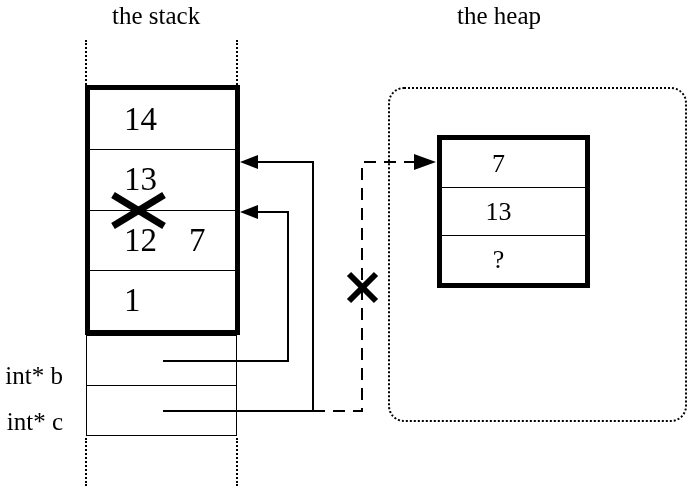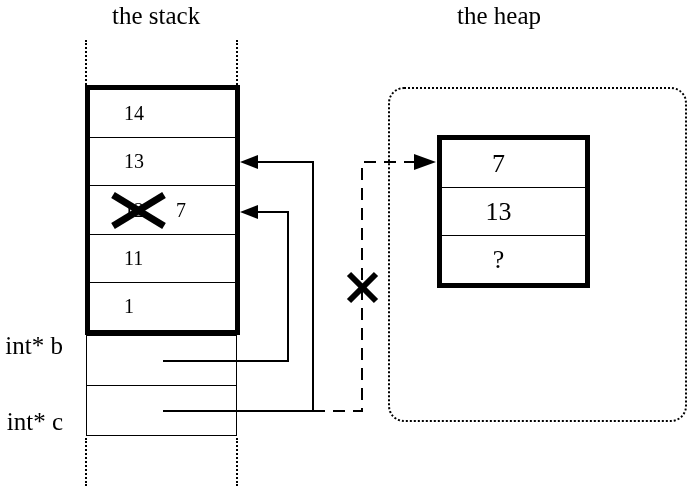--- a/index.html
+++ b/index.html
@@ -17,40 +17,40 @@
   .g-bl{left:85px;top:438px;height:48px;}
   .g-br{left:236px;top:438px;height:48px;}
 
   .stack-box{
     position:absolute;left:85px;top:85px;width:155px;height:250px;
     box-sizing:border-box;border:5px solid #000;background:#fff;
     display:flex;flex-direction:column;
   }
   .scell{
     flex:1;display:flex;align-items:center;
-    padding-left:34px;font-size:20px;
+    padding-left:34px;font-size:33px;
     border-bottom:1.5px solid #000;position:relative;
   }
   .scell:last-child{border-bottom:none;}
   .new-val{margin-left:32px;}
 
   .pointer-rows{
     position:absolute;left:86px;top:335px;width:151px;height:101px;
     box-sizing:border-box;border:1.5px solid #000;background:#fff;
     display:flex;flex-direction:column;
   }
   .prow{flex:1;}
   .prow-b{border-bottom:1.5px solid #000;}
 
   .vlabel{
     position:absolute;left:0;width:63px;text-align:right;
     font-size:25px;line-height:28px;white-space:nowrap;
   }
   .vl-a{top:299px;}
-  .vl-b{top:332px;}
+  .vl-b{top:362px;}
   .vl-c{top:396px;margin-top:12px;}
 
   .heap-region{
     position:absolute;left:388px;top:87px;width:299px;height:335px;
     box-sizing:border-box;border:2px dotted #000;border-radius:16px;
   }
   .heap-box{
     position:absolute;left:437px;top:135px;width:153px;height:153px;
     box-sizing:border-box;border:5px solid #000;background:#fff;
     display:flex;flex-direction:column;
@@ -82,23 +82,20 @@
   <div class="stack-box">
     <div class="scell">
       <span>14</span>
     </div>
     <div class="scell">
       <span>13</span>
     </div>
     <div class="scell">
       <span>12</span>
       <span class="new-val">7</span>
-    </div>
-    <div class="scell">
-      <span>11</span>
     </div>
     <div class="scell">
       <span>1</span>
     </div>
   </div>
 
   <div class="pointer-rows">
     <div class="prow prow-b"></div>
     <div class="prow"></div>
   </div>

